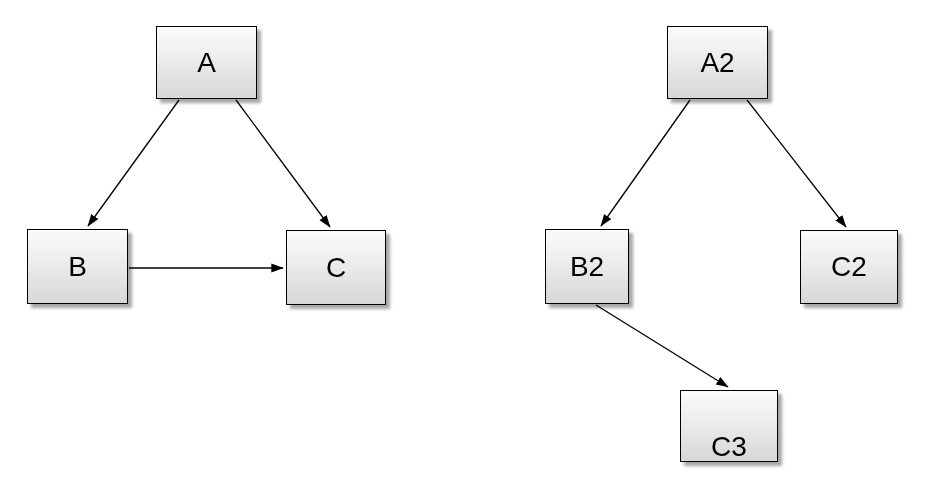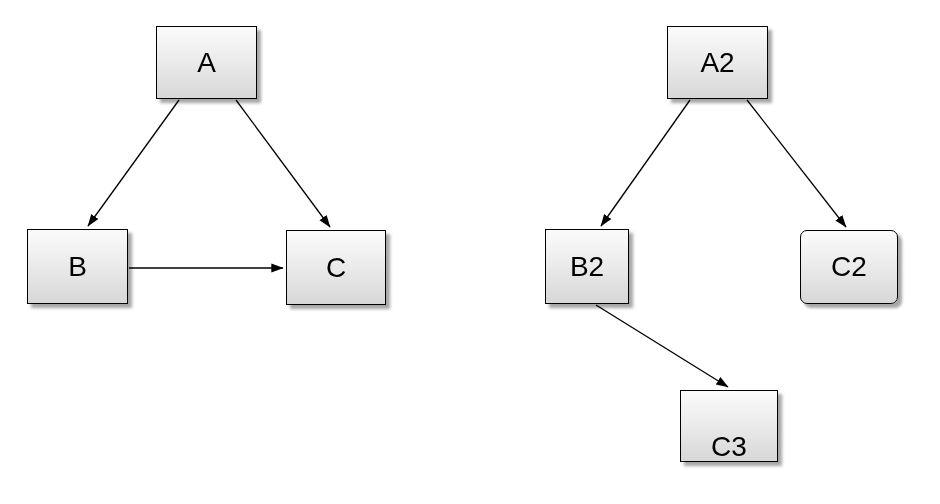--- a/index.html
+++ b/index.html
@@ -68,20 +68,20 @@
       </div>
       <div class="node" style="left: 286px; top: 230px; width: 100px; height: 75px;">
         <span class="node-label">C</span>
       </div>
       <div class="node" style="left: 667px; top: 26px; width: 101px; height: 73px;">
         <span class="node-label">A2</span>
       </div>
       <div class="node" style="left: 545px; top: 229px; width: 84px; height: 75px;">
         <span class="node-label">B2</span>
       </div>
-      <div class="node" style="left: 800px; top: 230px; width: 98px; height: 74px; border-radius: 7px;">
+      <div class="node" style="left: 800px; top: 230px; width: 98px; height: 74px;">
         <span class="node-label">C2</span>
       </div>
       <div class="node" style="left: 680px; top: 390px; width: 98px; height: 72px; align-items: flex-end;">
         <span class="node-label">C3</span>
       </div>
     </div>
 </div>
 
 </body></html>

